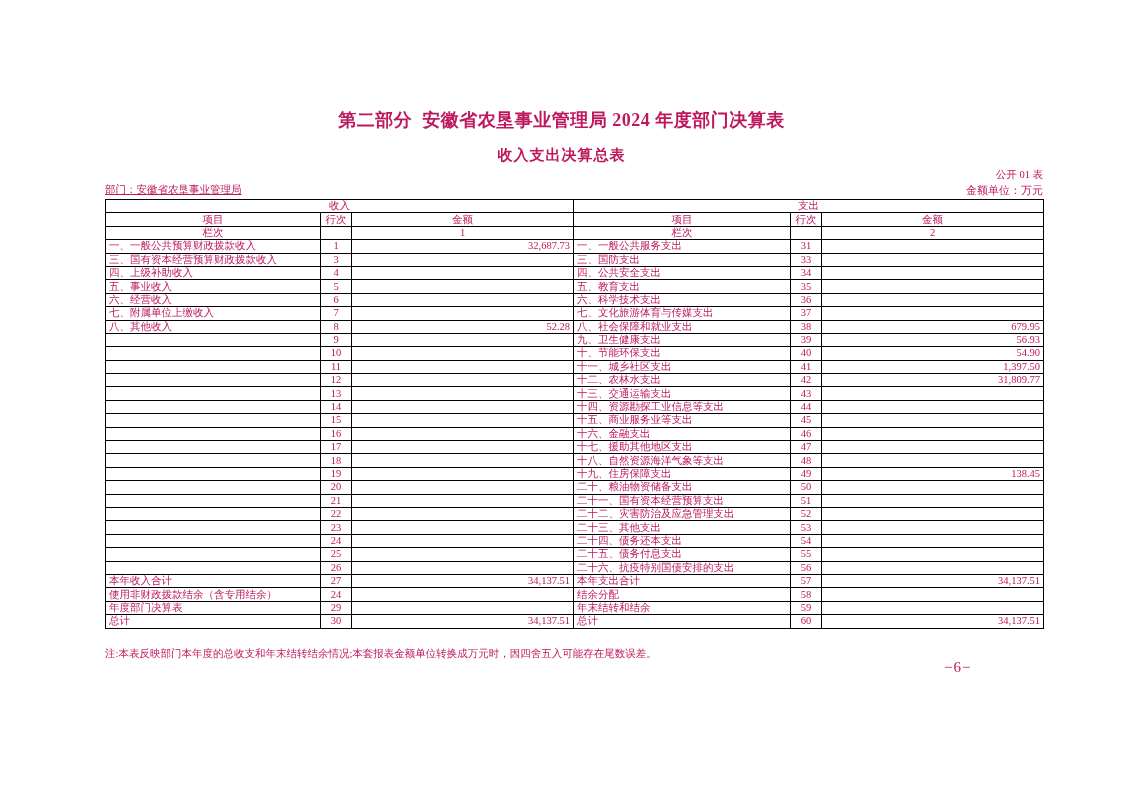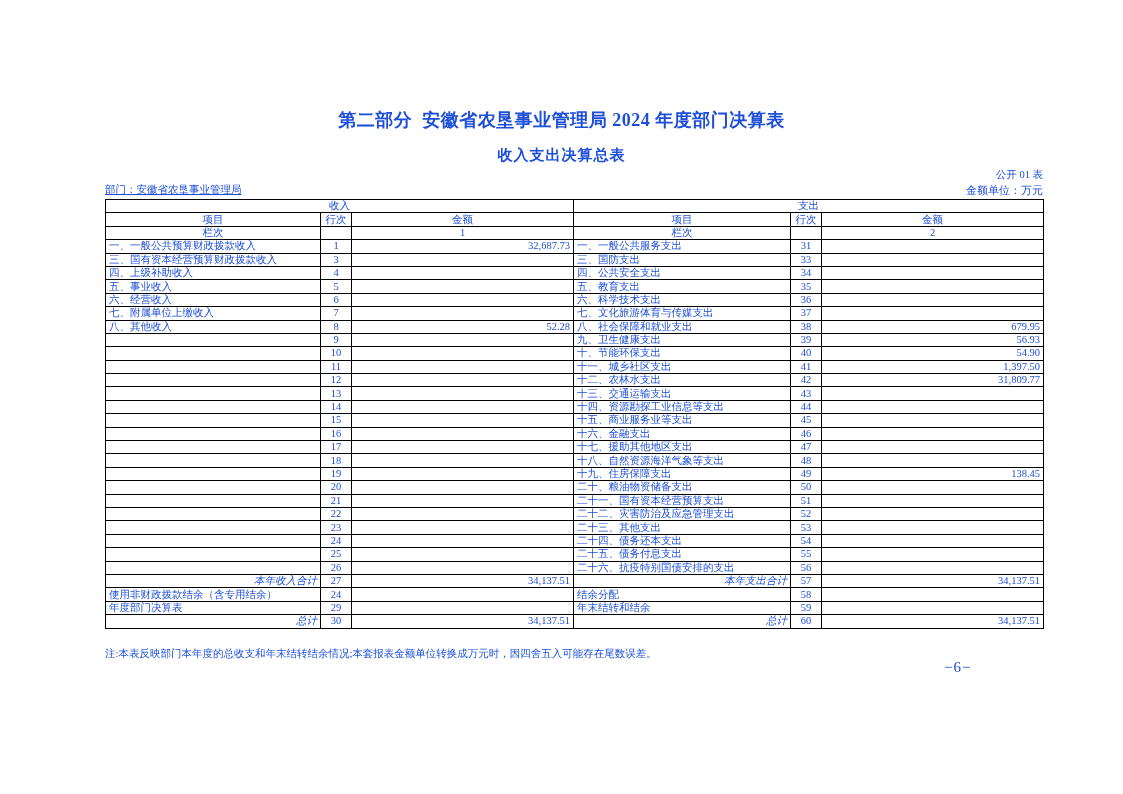--- a/index.html
+++ b/index.html
@@ -1,21 +1,21 @@
 <!DOCTYPE html>
 <html><head>
 <meta charset="utf-8">
 <style>
   html,body{margin:0;padding:0;background:#fff;}
   .page{
     position:relative;
     width:1123px;height:794px;
     background:#ffffff;
     font-family:"Liberation Serif","DejaVu Serif",serif;
-    color:#1d4ed8;
+    color:#be185d;
     overflow:hidden;
   }
   .doc-title{
     position:absolute;top:108px;left:0;width:100%;
     text-align:center;font-size:18px;font-weight:bold;
     white-space:pre;letter-spacing:0.5px;
   }
   .doc-subtitle{
     position:absolute;top:146px;left:0;width:100%;
     text-align:center;font-size:15px;font-weight:bold;
@@ -43,21 +43,21 @@
     height:12.4px;line-height:12px;
     padding:0 3px;
     overflow:hidden;white-space:nowrap;
     vertical-align:middle;
   }
   .c-head{text-align:center;}
   .c-item{text-align:left;}
   .c-no{text-align:center;padding:0 1px;}
   .c-amt{text-align:right;}
   .bold{font-weight:bold;}
-  .center{text-align:right;font-style:italic;}
+  .center{text-align:left;}
   .note-line{
     position:absolute;top:647px;left:105px;
     font-size:10.5px;
   }
   .page-number{
     position:absolute;top:659px;left:944px;
     font-size:15px;letter-spacing:1px;
   }
 </style>
 </head>

